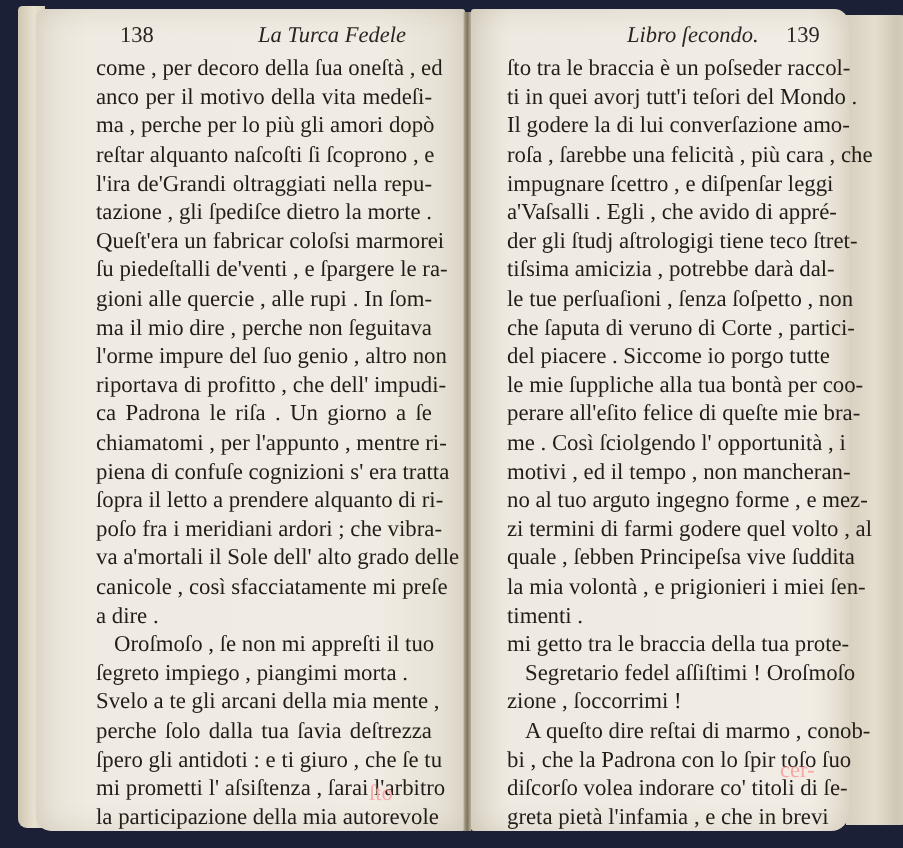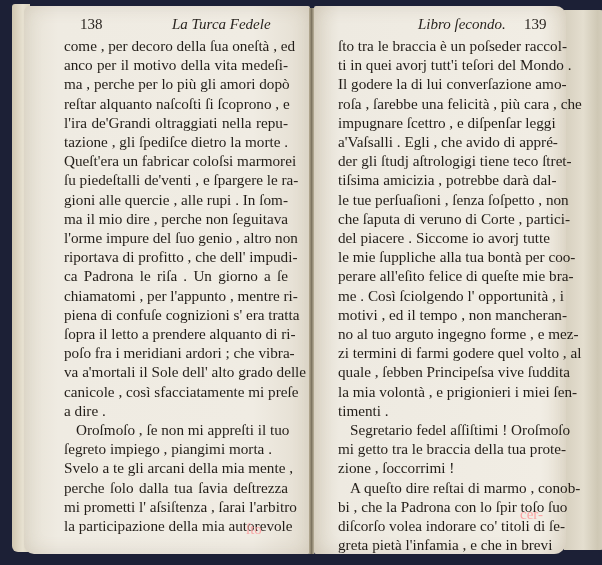--- a/index.html
+++ b/index.html
@@ -82,20 +82,21 @@
     <span class="line">piena di confuſe cognizioni s' era tratta</span>
     <span class="line">ſopra il letto a prendere alquanto di ri-</span>
     <span class="line">poſo fra i meridiani ardori ; che vibra-</span>
     <span class="line">va a'mortali il Sole dell' alto grado delle</span>
     <span class="line">canicole , così sfacciatamente mi preſe</span>
     <span class="line noj">a dire .</span>
     <span class="line indent">Oroſmoſo , ſe non mi appreſti il tuo</span>
     <span class="line noj">ſegreto impiego , piangimi morta .</span>
     <span class="line">Svelo a te gli arcani della mia mente ,</span>
     <span class="line">perche ſolo dalla tua ſavia deſtrezza</span>
+    <span class="line">ſpero gli antidoti : e ti giuro , che ſe tu</span>
     <span class="line">mi prometti l' aſsiſtenza , ſarai l'arbitro</span>
     <span class="line">la participazione della mia autorevole</span>
 
   </div>
   <div class="catch" style="left:234px; top:521px;">ſto</div>
 
   <div class="header" style="left:406px; top:16px;text-align:right;">Libro ſecondo.</div>
   <div class="header" style="left:512px; top:16px;font-family:Liberation Serif, serif;">
     <span class="pagenum">139</span>
   </div>
@@ -104,32 +105,32 @@
     <span class="line">ſto tra le braccia è un poſseder raccol-</span>
     <span class="line">ti in quei avorj tutt'i teſori del Mondo .</span>
     <span class="line">Il godere la di lui converſazione amo-</span>
     <span class="line">roſa , ſarebbe una felicità , più cara , che</span>
     <span class="line">impugnare ſcettro , e diſpenſar leggi</span>
     <span class="line">a'Vaſsalli . Egli , che avido di appré-</span>
     <span class="line">der gli ſtudj aſtrologigi tiene teco ſtret-</span>
     <span class="line">tiſsima amicizia , potrebbe darà dal-</span>
     <span class="line">le tue perſuaſioni , ſenza ſoſpetto , non</span>
     <span class="line">che ſaputa di veruno di Corte , partici-</span>
-    <span class="line">del piacere . Siccome io avorj tutte</span>
+    <span class="line">del piacere . Siccome io porgo tutte</span>
     <span class="line">le mie ſuppliche alla tua bontà per coo-</span>
     <span class="line">perare all'eſito felice di queſte mie bra-</span>
     <span class="line">me . Così ſciolgendo l' opportunità , i</span>
     <span class="line">motivi , ed il tempo , non mancheran-</span>
     <span class="line">no al tuo arguto ingegno forme , e mez-</span>
     <span class="line">zi termini di farmi godere quel volto , al</span>
     <span class="line">quale , ſebben Principeſsa vive ſuddita</span>
     <span class="line">la mia volontà , e prigionieri i miei ſen-</span>
     <span class="line noj">timenti .</span>
+    <span class="line">mi getto tra le braccia della tua prote-</span>
     <span class="line indent">Segretario fedel aſſiſtimi ! Oroſmoſo</span>
-    <span class="line">mi getto tra le braccia della tua prote-</span>
     <span class="line noj">zione , ſoccorrimi !</span>
     <span class="line indent">A queſto dire reſtai di marmo , conob-</span>
     <span class="line">bi , che la Padrona con lo ſpir toſo ſuo</span>
     <span class="line">diſcorſo volea indorare co' titoli di ſe-</span>
     <span class="line">greta pietà l'infamia , e che in brevi</span>
 
   </div>
   <div class="catch" style="left:508px; top:506px;">cer-</div>
 </div>
 

